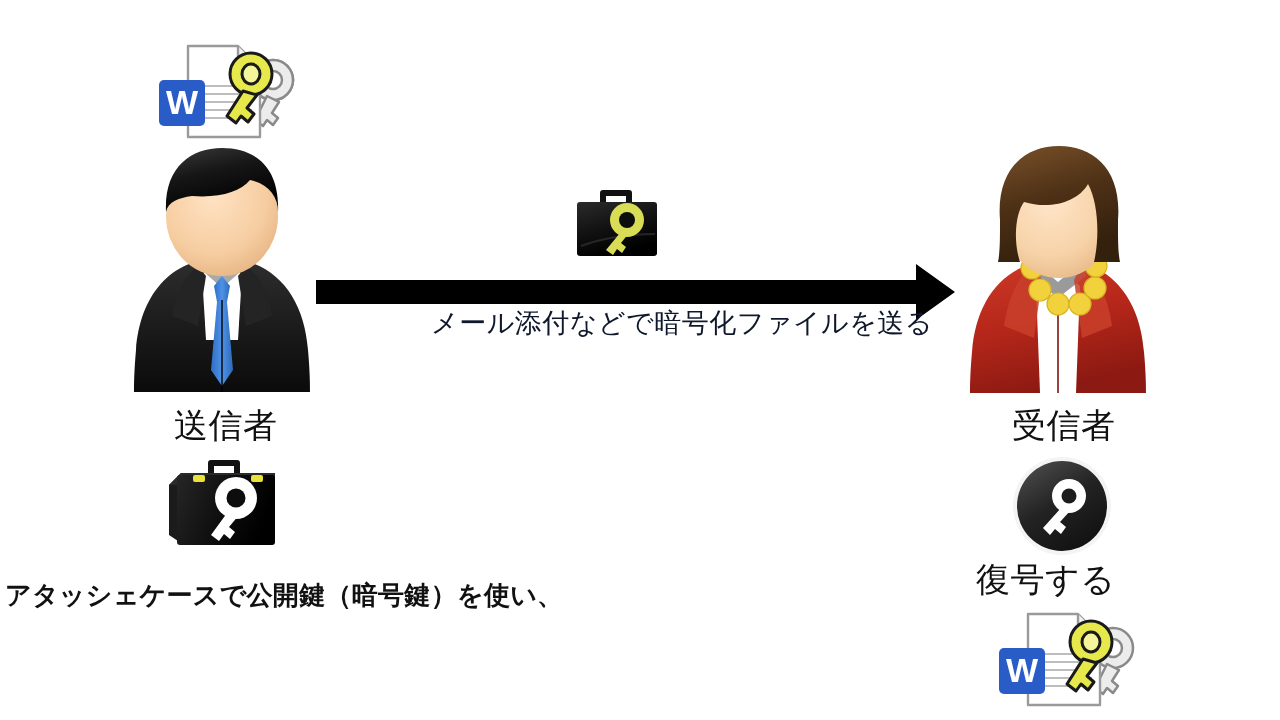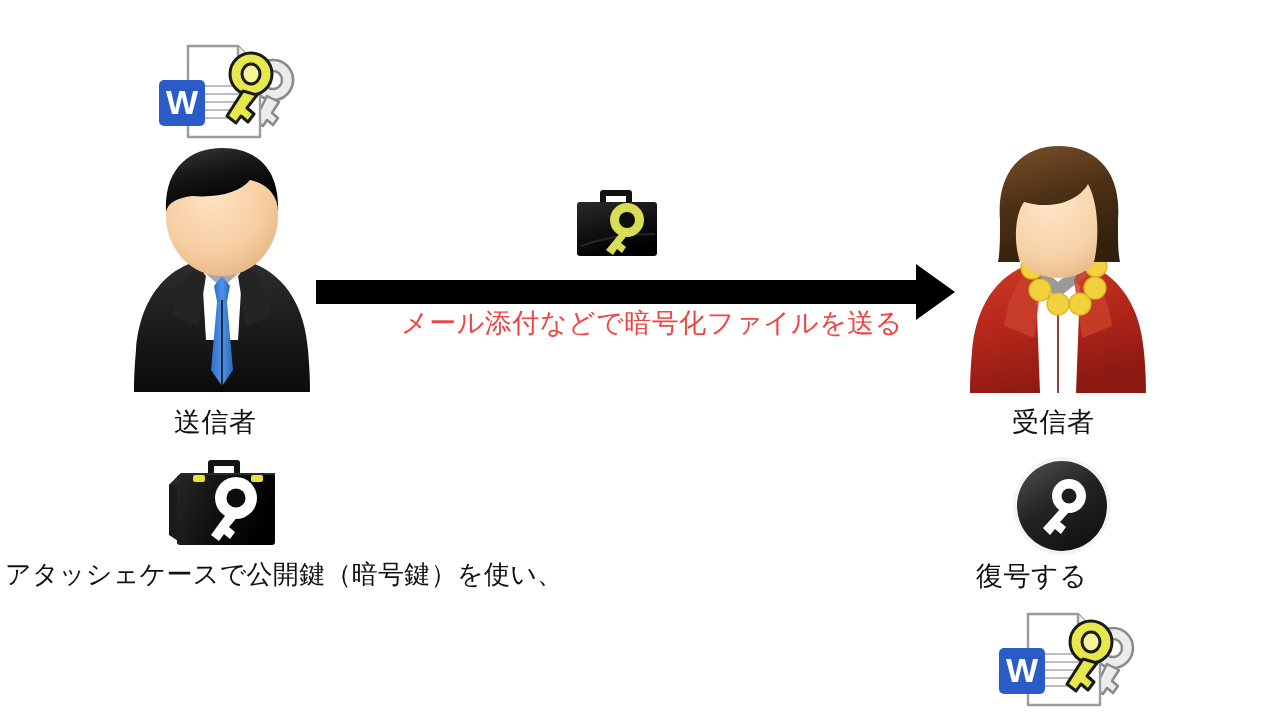--- a/index.html
+++ b/index.html
@@ -16,38 +16,39 @@
     position: relative;
     width: 1280px;
     height: 720px;
     background: #ffffff;
     overflow: hidden;
   }
   .abs { position: absolute; }
 
   
   .label {
-    font-size: 27px;
+    font-size: 34px;
     line-height: 1.05;
     color: #111111;
     white-space: nowrap;
     letter-spacing: 0.5px;
   }
   .caption {
     font-size: 26px;
     line-height: 34px;
     color: #111111;
     white-space: nowrap;
     letter-spacing: 0.3px;
   }
   .arrow-label {
     font-size: 27px;
-    color: #ef4444;
+    color: #0f172a;
     white-space: nowrap;
     letter-spacing: 0.5px;
+    margin-left: 30px;
   }
 
   
   #flow-arrow { left: 316px; top: 258px; width: 645px; height: 68px; }
 
   
   .avatar { }
 </style>
 </head>
 <body>
@@ -157,21 +158,21 @@
       <rect x="88" y="20" width="12" height="7" rx="2" fill="#e8e23a"></rect>
 
       <g>
         <circle cx="73" cy="43" r="21" fill="#ffffff"></circle>
         <circle cx="73" cy="43" r="9.5" fill="#0d0d0d"></circle>
         <path d="M64 58 L48 80 L56 86 L61 79 L67 84 L72 77 L66 72 L76 60 Z" fill="#ffffff"></path>
       </g>
     </svg>
   </div>
 
-  <div class="abs" style="left:5px; top:557px;">
+  <div class="abs" style="left:5px; top:578px;font-weight:bold;">
     <div class="caption">アタッシェケースで公開鍵（暗号鍵）を使い、</div>
   </div>
 
   <div class="abs" style="left:573px; top:188px; width:88px; height:72px;">
     <svg width="88" height="72" viewBox="0 0 88 72">
       <defs>
         <linearGradient id="bcG" x1="0" y1="0" x2="0.4" y2="1">
           <stop offset="0%" stop-color="#2b2b2b"></stop>
           <stop offset="55%" stop-color="#111111"></stop>
           <stop offset="100%" stop-color="#000000"></stop>

